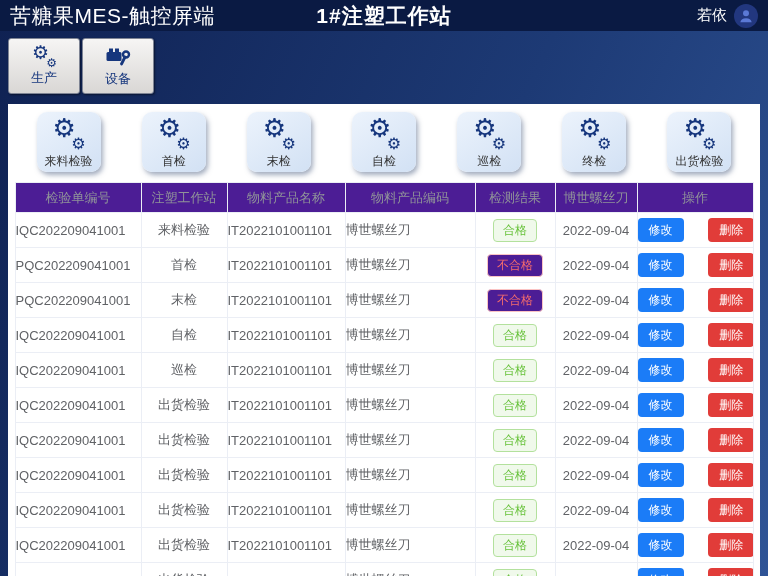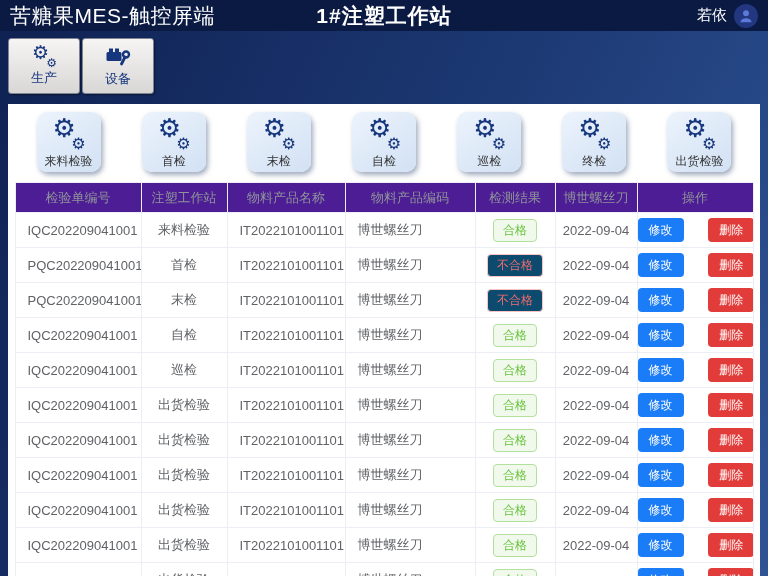--- a/index.html
+++ b/index.html
@@ -62,26 +62,26 @@
   
   table { width:738px; margin:10px auto 0; border-collapse:collapse; table-layout:fixed; }
   th {
     height:30px; font-size:13px; font-weight:normal; color:#909399;
     border:1px solid #ebeef5; background:#4c1d95; text-align:center;
   }
   td {
     height:35px; font-size:13px; color:#606266; border:1px solid #ebeef5;
     text-align:center; overflow:hidden; white-space:nowrap;
   }
-  td.al { text-align:left; padding-left:12px; }
+  td.al { text-align:left; }
   .badge {
     display:inline-block; padding:2px 9px; font-size:12px; border-radius:4px; border:1px solid transparent;
   }
   .badge-pass { color:#67c23a; background:#f0f9eb; border-color:#b3e19d; }
-  .badge-fail { color:#f56c6c; background:#0c4a6e; border-color:#fbc4c4; }
+  .badge-fail { color:#f56c6c; background:#4c1d95; border-color:#fbc4c4; }
   .btn {
     border:none; border-radius:4px; color:#fff; font-size:12px; padding:5px 11px;
     cursor:pointer; font-family:inherit; line-height:1.2;
   }
   .btn-edit { background:#1b7cf7; margin-right:8px; }
   .btn-del  { background:#e13c39;margin-left:13px; }
 
   svg { display:block; }
 </style>
 </head>

